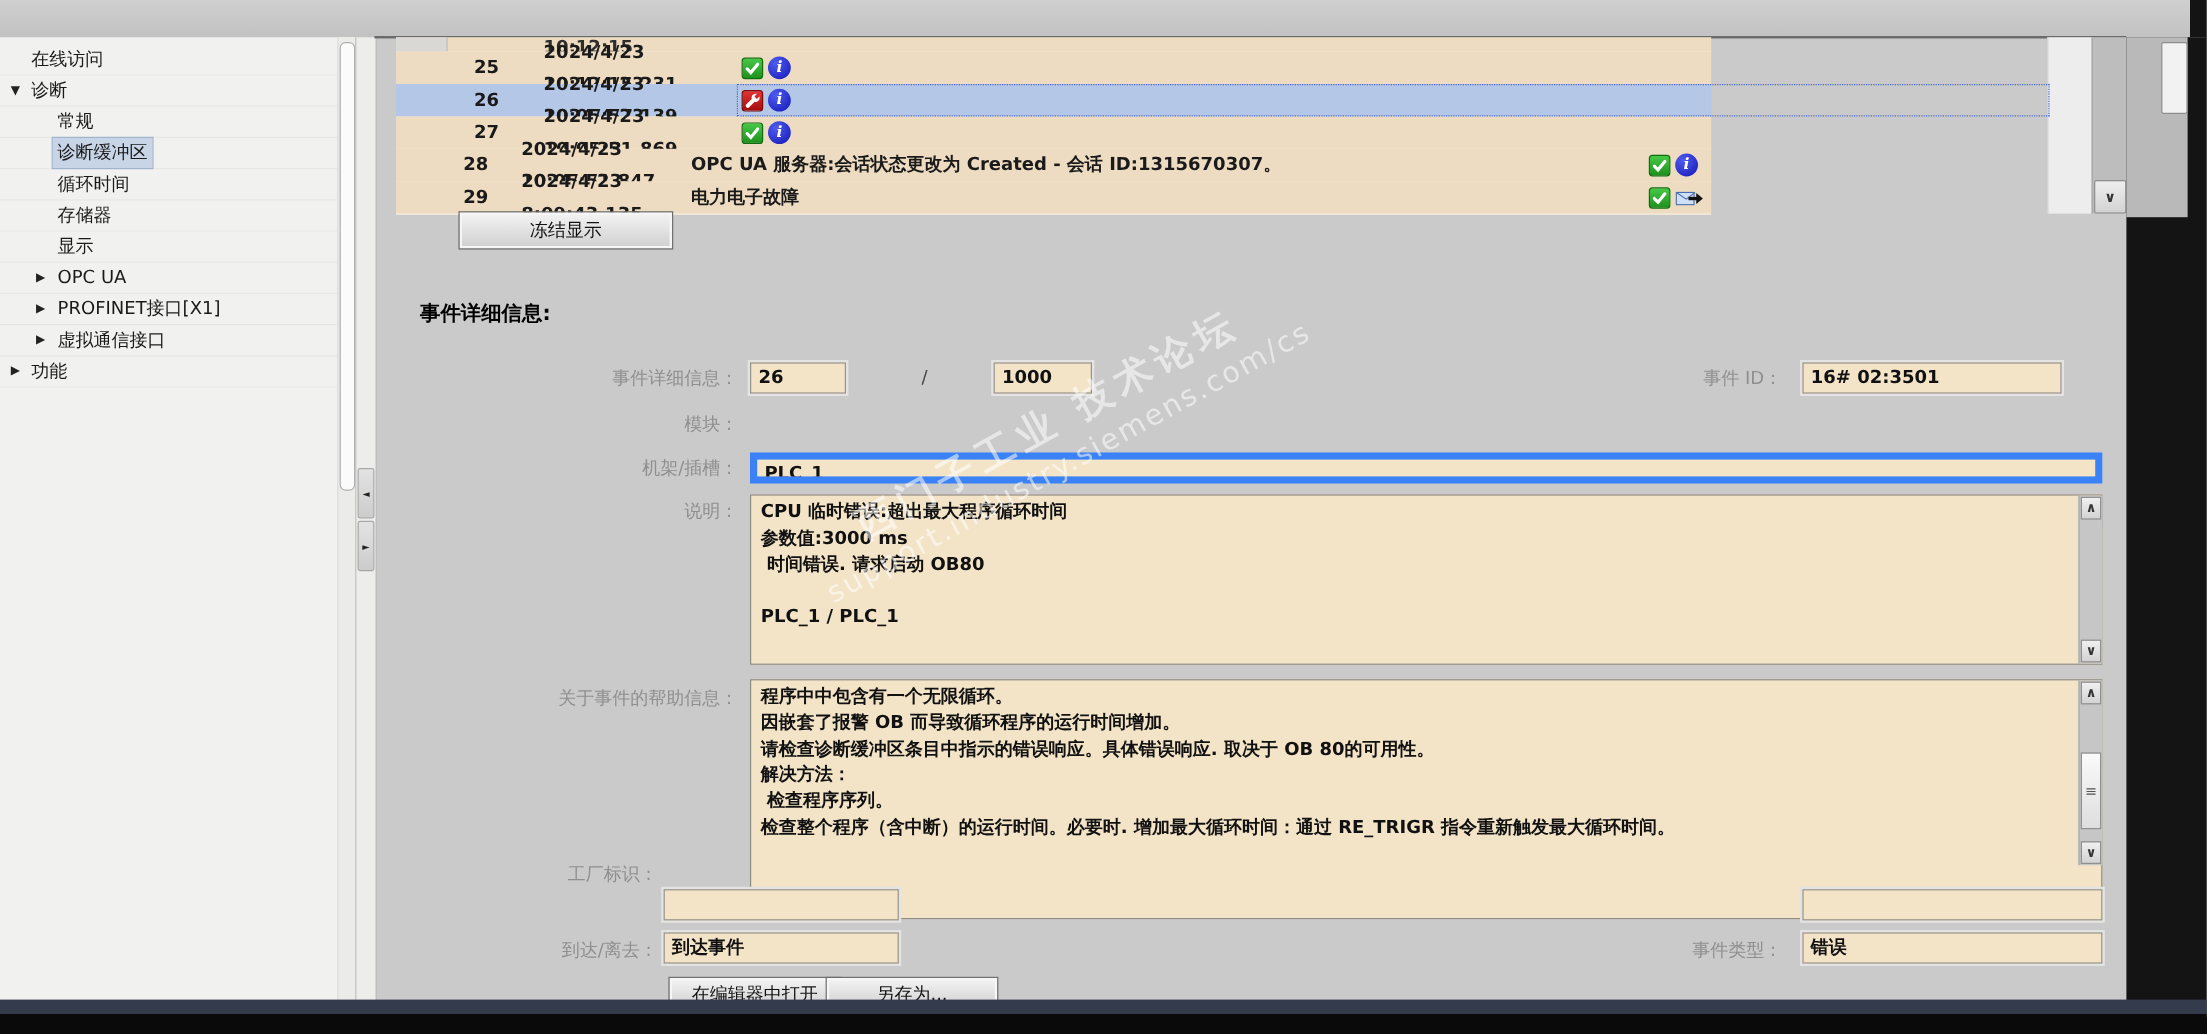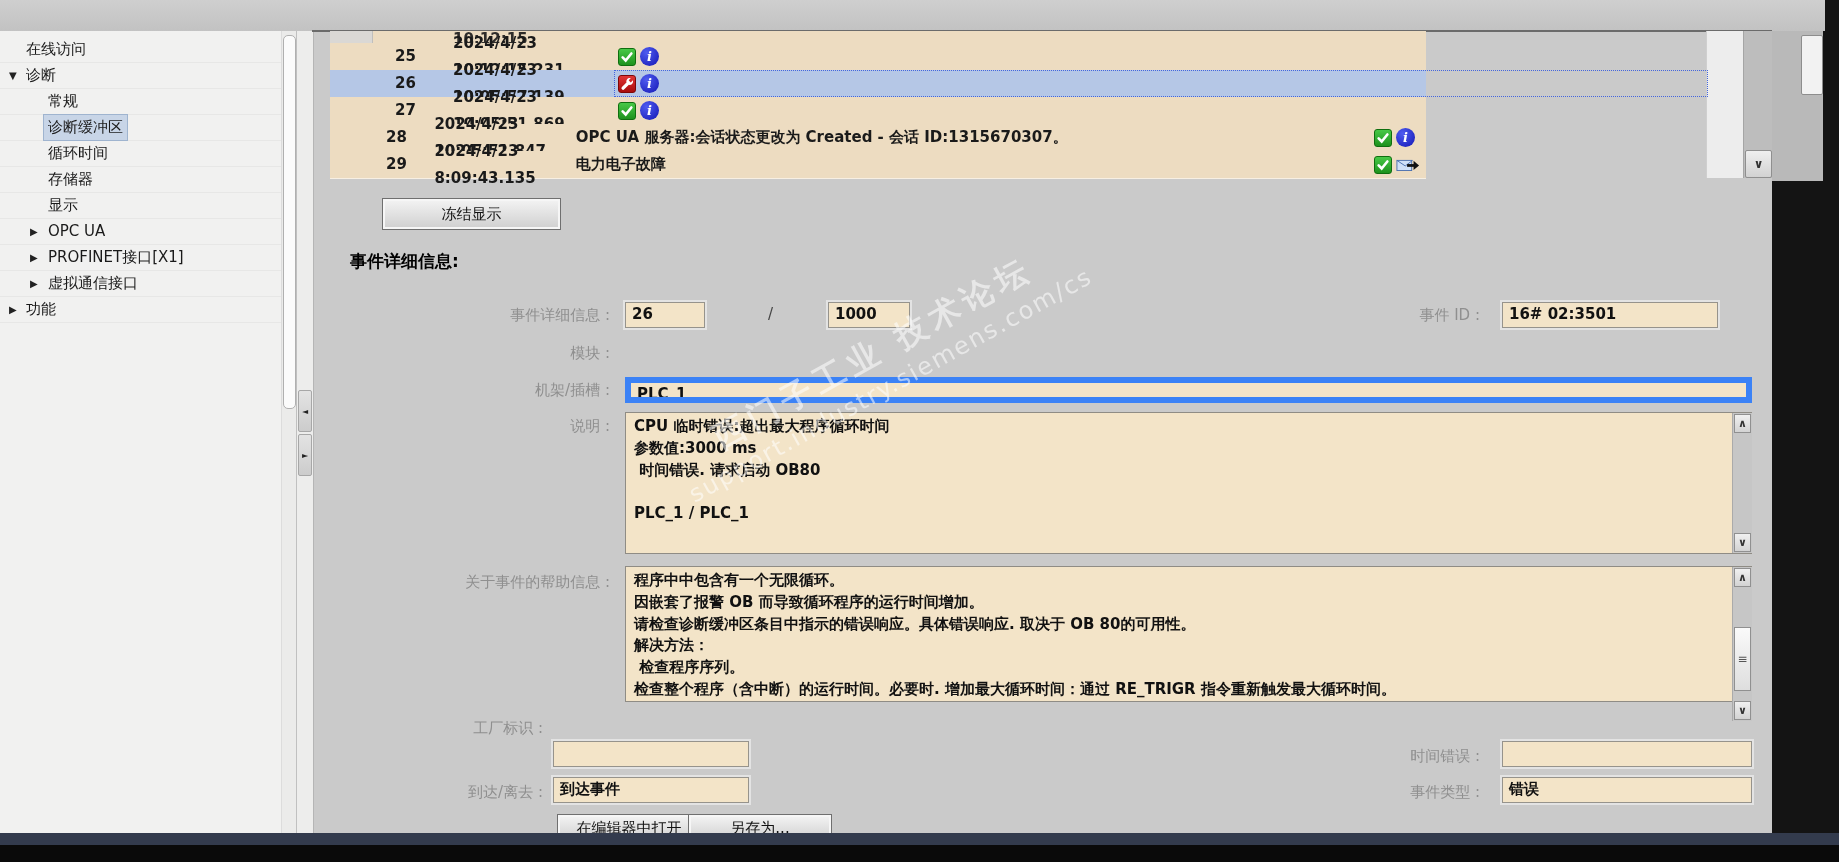--- a/index.html
+++ b/index.html
@@ -40,21 +40,21 @@
   .sb-btn{background:linear-gradient(#efefef,#d2d2d2);border:1px solid #8f8f8f;border-radius:2px;color:#333;display:flex;align-items:center;justify-content:center;font-size:12px;font-weight:700;}
   #tbl-down{left:1745px;top:150px;width:25px;height:26px;}
   
   .ic{display:inline-flex;align-items:center;justify-content:center;}
   .ic-ok{width:18px;height:18px;border-radius:3px;background:linear-gradient(#47c847,#1d921d);border:1px solid #0f6e0f;box-sizing:border-box;}
   .ic-info{width:19px;height:19px;border-radius:50%;background:radial-gradient(circle at 35% 30%,#4f5cf0,#1316b4);color:#fff;font-family:"DejaVu Serif",serif;font-style:italic;font-weight:700;font-size:13px;line-height:19px;}
   .ic-wrench{width:18px;height:18px;border-radius:3px;background:linear-gradient(#e23535,#a80c0c);border:1px solid #7d0808;box-sizing:border-box;}
   .ic-env{width:24px;height:18px;}
   
   .btn{background:linear-gradient(#f4f4f4,#cfcfcf);border:1px solid #6f6f6f;box-shadow:inset 0 0 0 2px #f6f6f6;font-size:15px;display:flex;align-items:center;justify-content:center;color:#111;cursor:default;}
-  #freeze-btn{left:382px;top:198px;width:177px;height:30px;}
+  #freeze-btn{left:382px;top:176px;width:177px;height:30px;}
   #btn-open{left:557px;top:814px;width:142px;height:26px;}
   #btn-save{left:688px;top:814px;width:142px;height:26px;}
   
   #section-title{left:350px;top:250px;font-size:17px;font-weight:700;color:#000;}
   .flabel{font-size:15px;color:#8f8f8f;text-align:right;white-space:nowrap;}
   .field{background:#f3e4c8;border:1px solid #96938c;box-shadow:0 0 0 2px #e3e3e3;box-sizing:border-box;font-size:15px;font-weight:600;color:#111;padding:2px 6px;white-space:nowrap;overflow:hidden;}
   .field.wide{box-shadow:none;border:6px solid #3b82f6;margin-top:37px;}
   .tarea{background:#f3e4c8;border:1px solid #8f8c85;box-sizing:border-box;font-size:15px;font-weight:600;line-height:1.45;padding:3px 24px 3px 8px;white-space:pre-wrap;overflow:hidden;color:#111;}
   .ta-scroll{background:#c6c6c6;border-left:1px solid #aaa;}
   .ta-btn{position:absolute;left:1px;width:17px;height:19px;background:linear-gradient(#f0f0f0,#d3d3d3);border:1px solid #909090;box-sizing:border-box;color:#333;font-size:11px;font-weight:700;display:flex;align-items:center;justify-content:center;}
@@ -263,21 +263,21 @@
   <div class="abs tarea" style="left:625px;top:412px;width:1127px;height:142px">CPU 临时错误:超出最大程序循环时间
 参数值:3000 ms
  时间错误. 请求启动 OB80
 
 PLC_1 / PLC_1</div>
   <div class="abs ta-scroll" style="left:1732px;top:413px;width:19px;height:140px">
     <div class="ta-btn" style="top:1px">∧</div>
     <div class="ta-btn" style="bottom:1px">∨</div>
   </div>
 
-  <div class="abs tarea" style="left:625px;top:566px;width:1127px;height:136px">程序中中包含有一个无限循环。
+  <div class="abs tarea" style="left:625px;top:566px;width:1127px;height:200px">程序中中包含有一个无限循环。
 因嵌套了报警 OB 而导致循环程序的运行时间增加。
 请检查诊断缓冲区条目中指示的错误响应。具体错误响应. 取决于 OB 80的可用性。
 解决方法：
  检查程序序列。
 检查整个程序（含中断）的运行时间。必要时. 增加最大循环时间：通过 RE_TRIGR 指令重新触发最大循环时间。</div>
   <div class="abs ta-scroll" style="left:1732px;top:567px;width:19px;height:154px">
     <div class="ta-btn" style="top:1px">∧</div>
     <div class="ta-thumb" style="top:60px;height:64px">
         <span>≡</span>
       </div>

